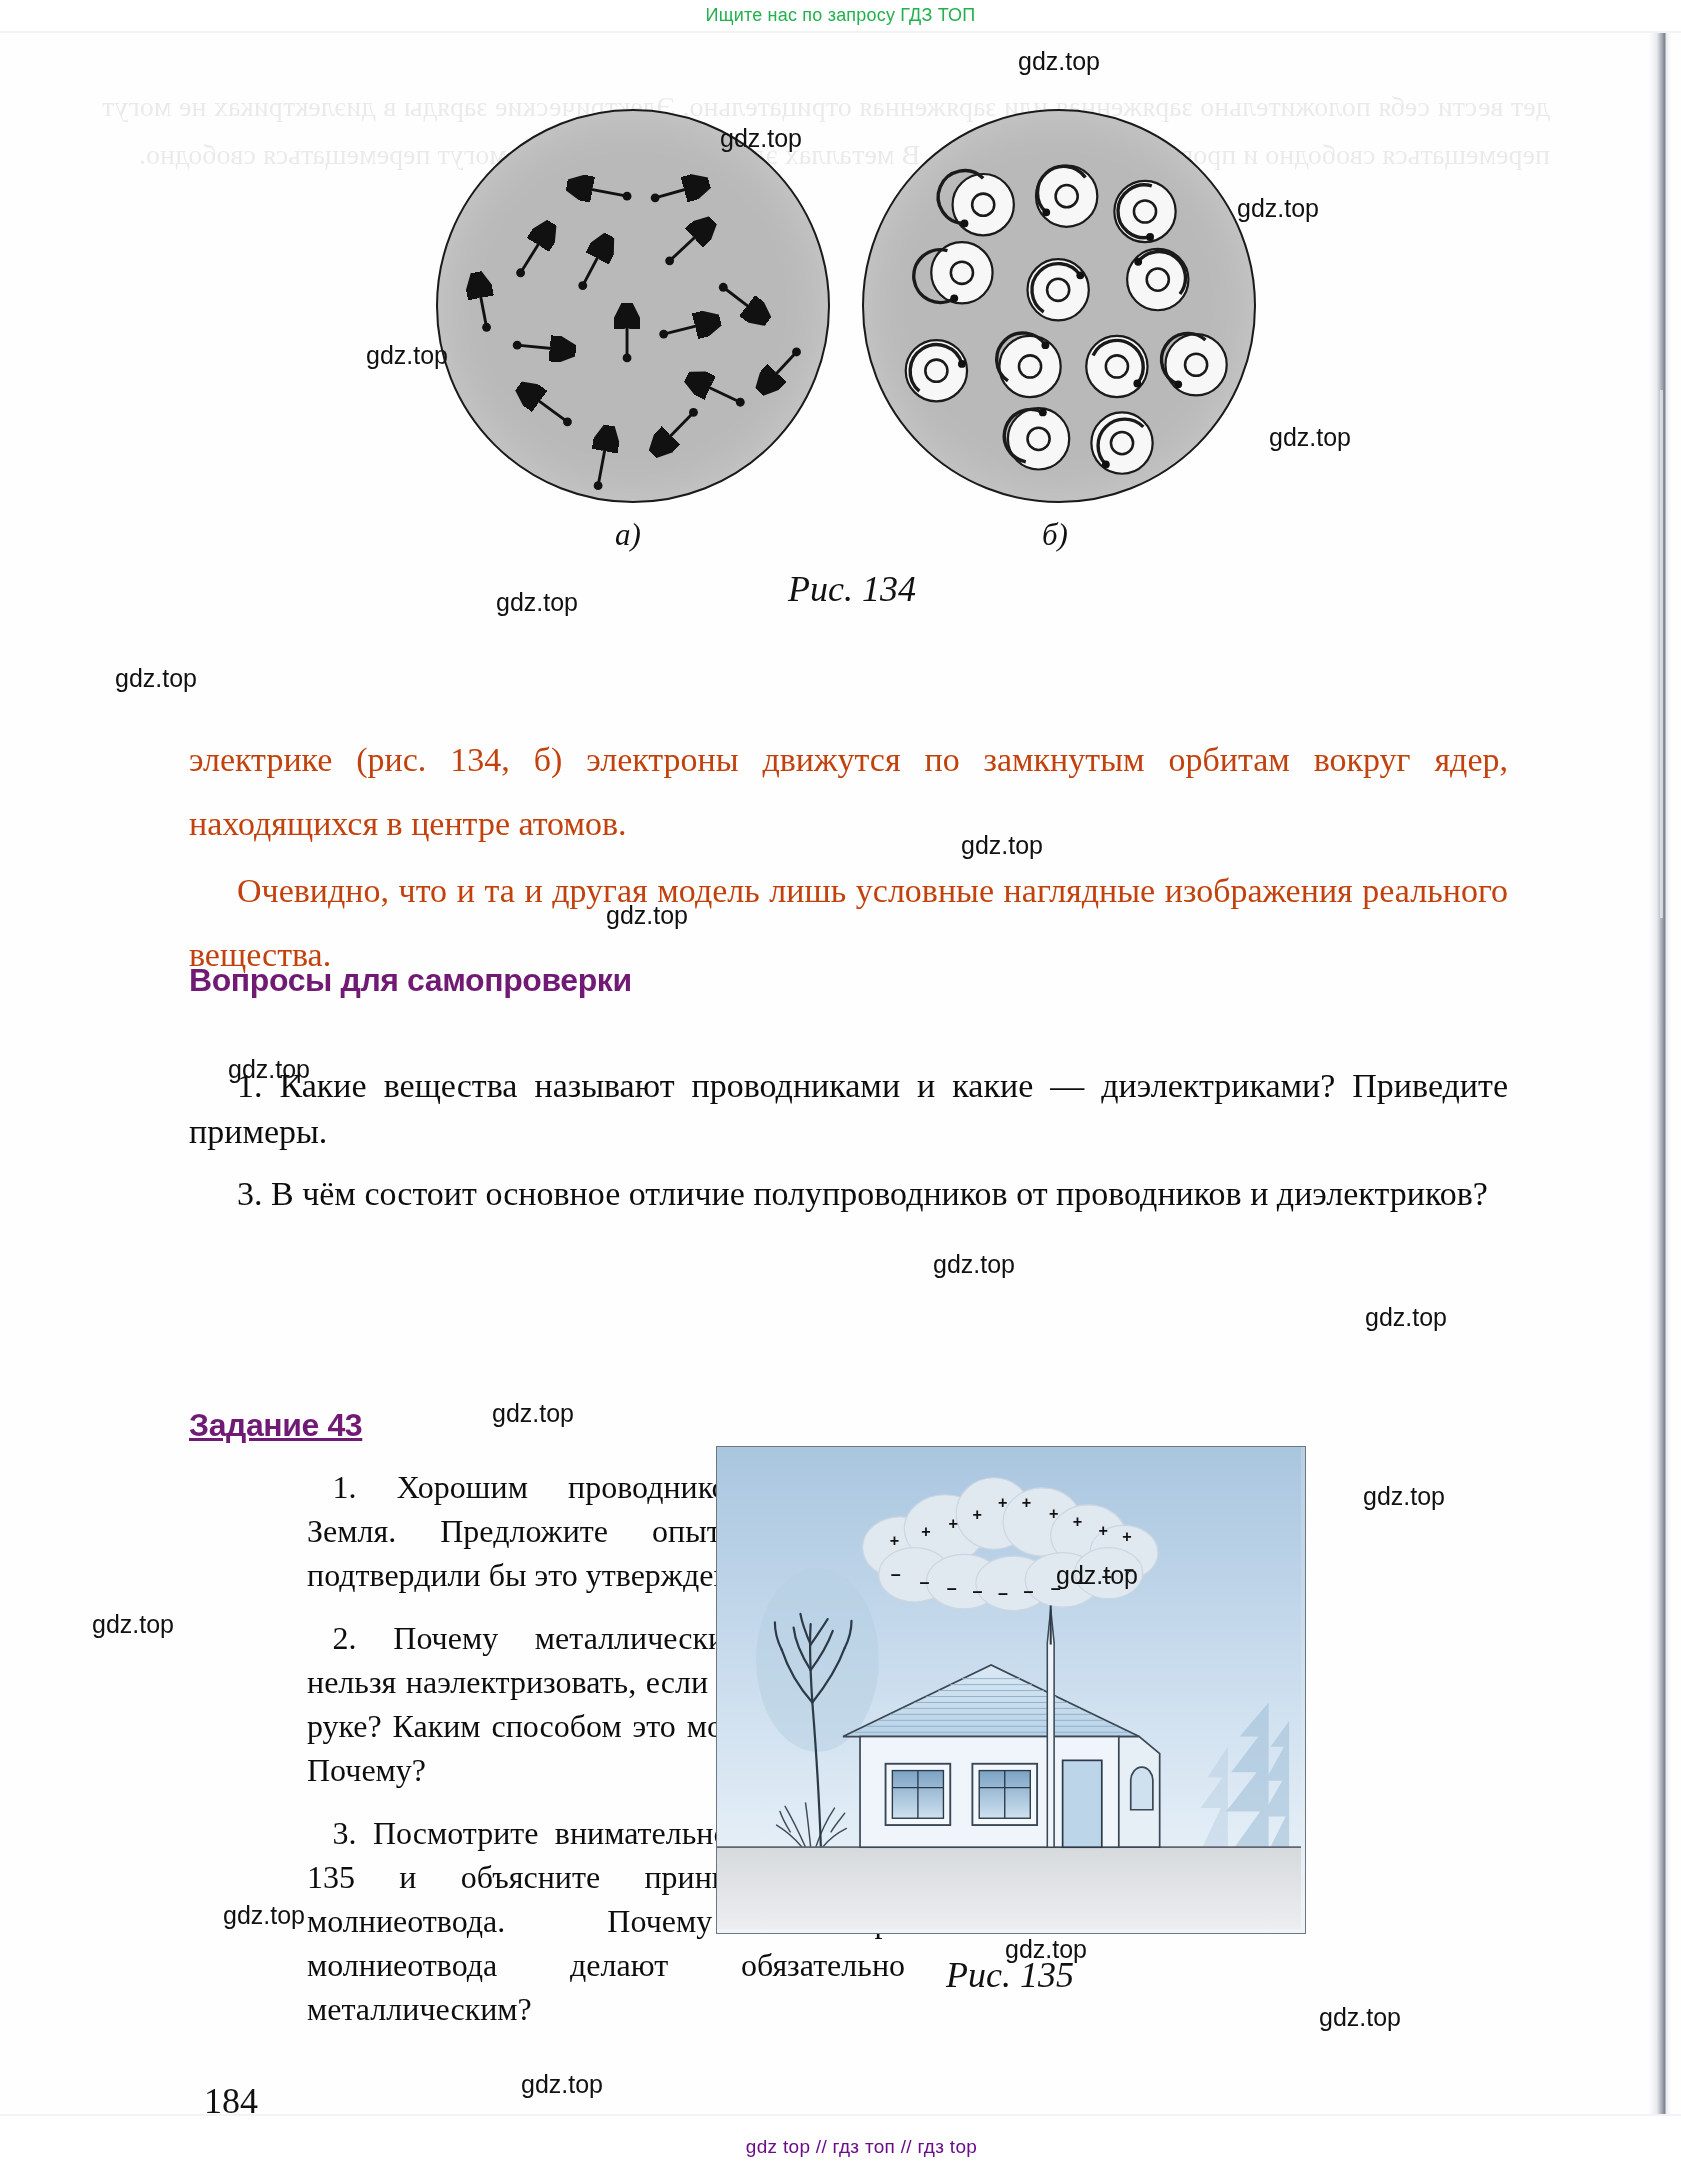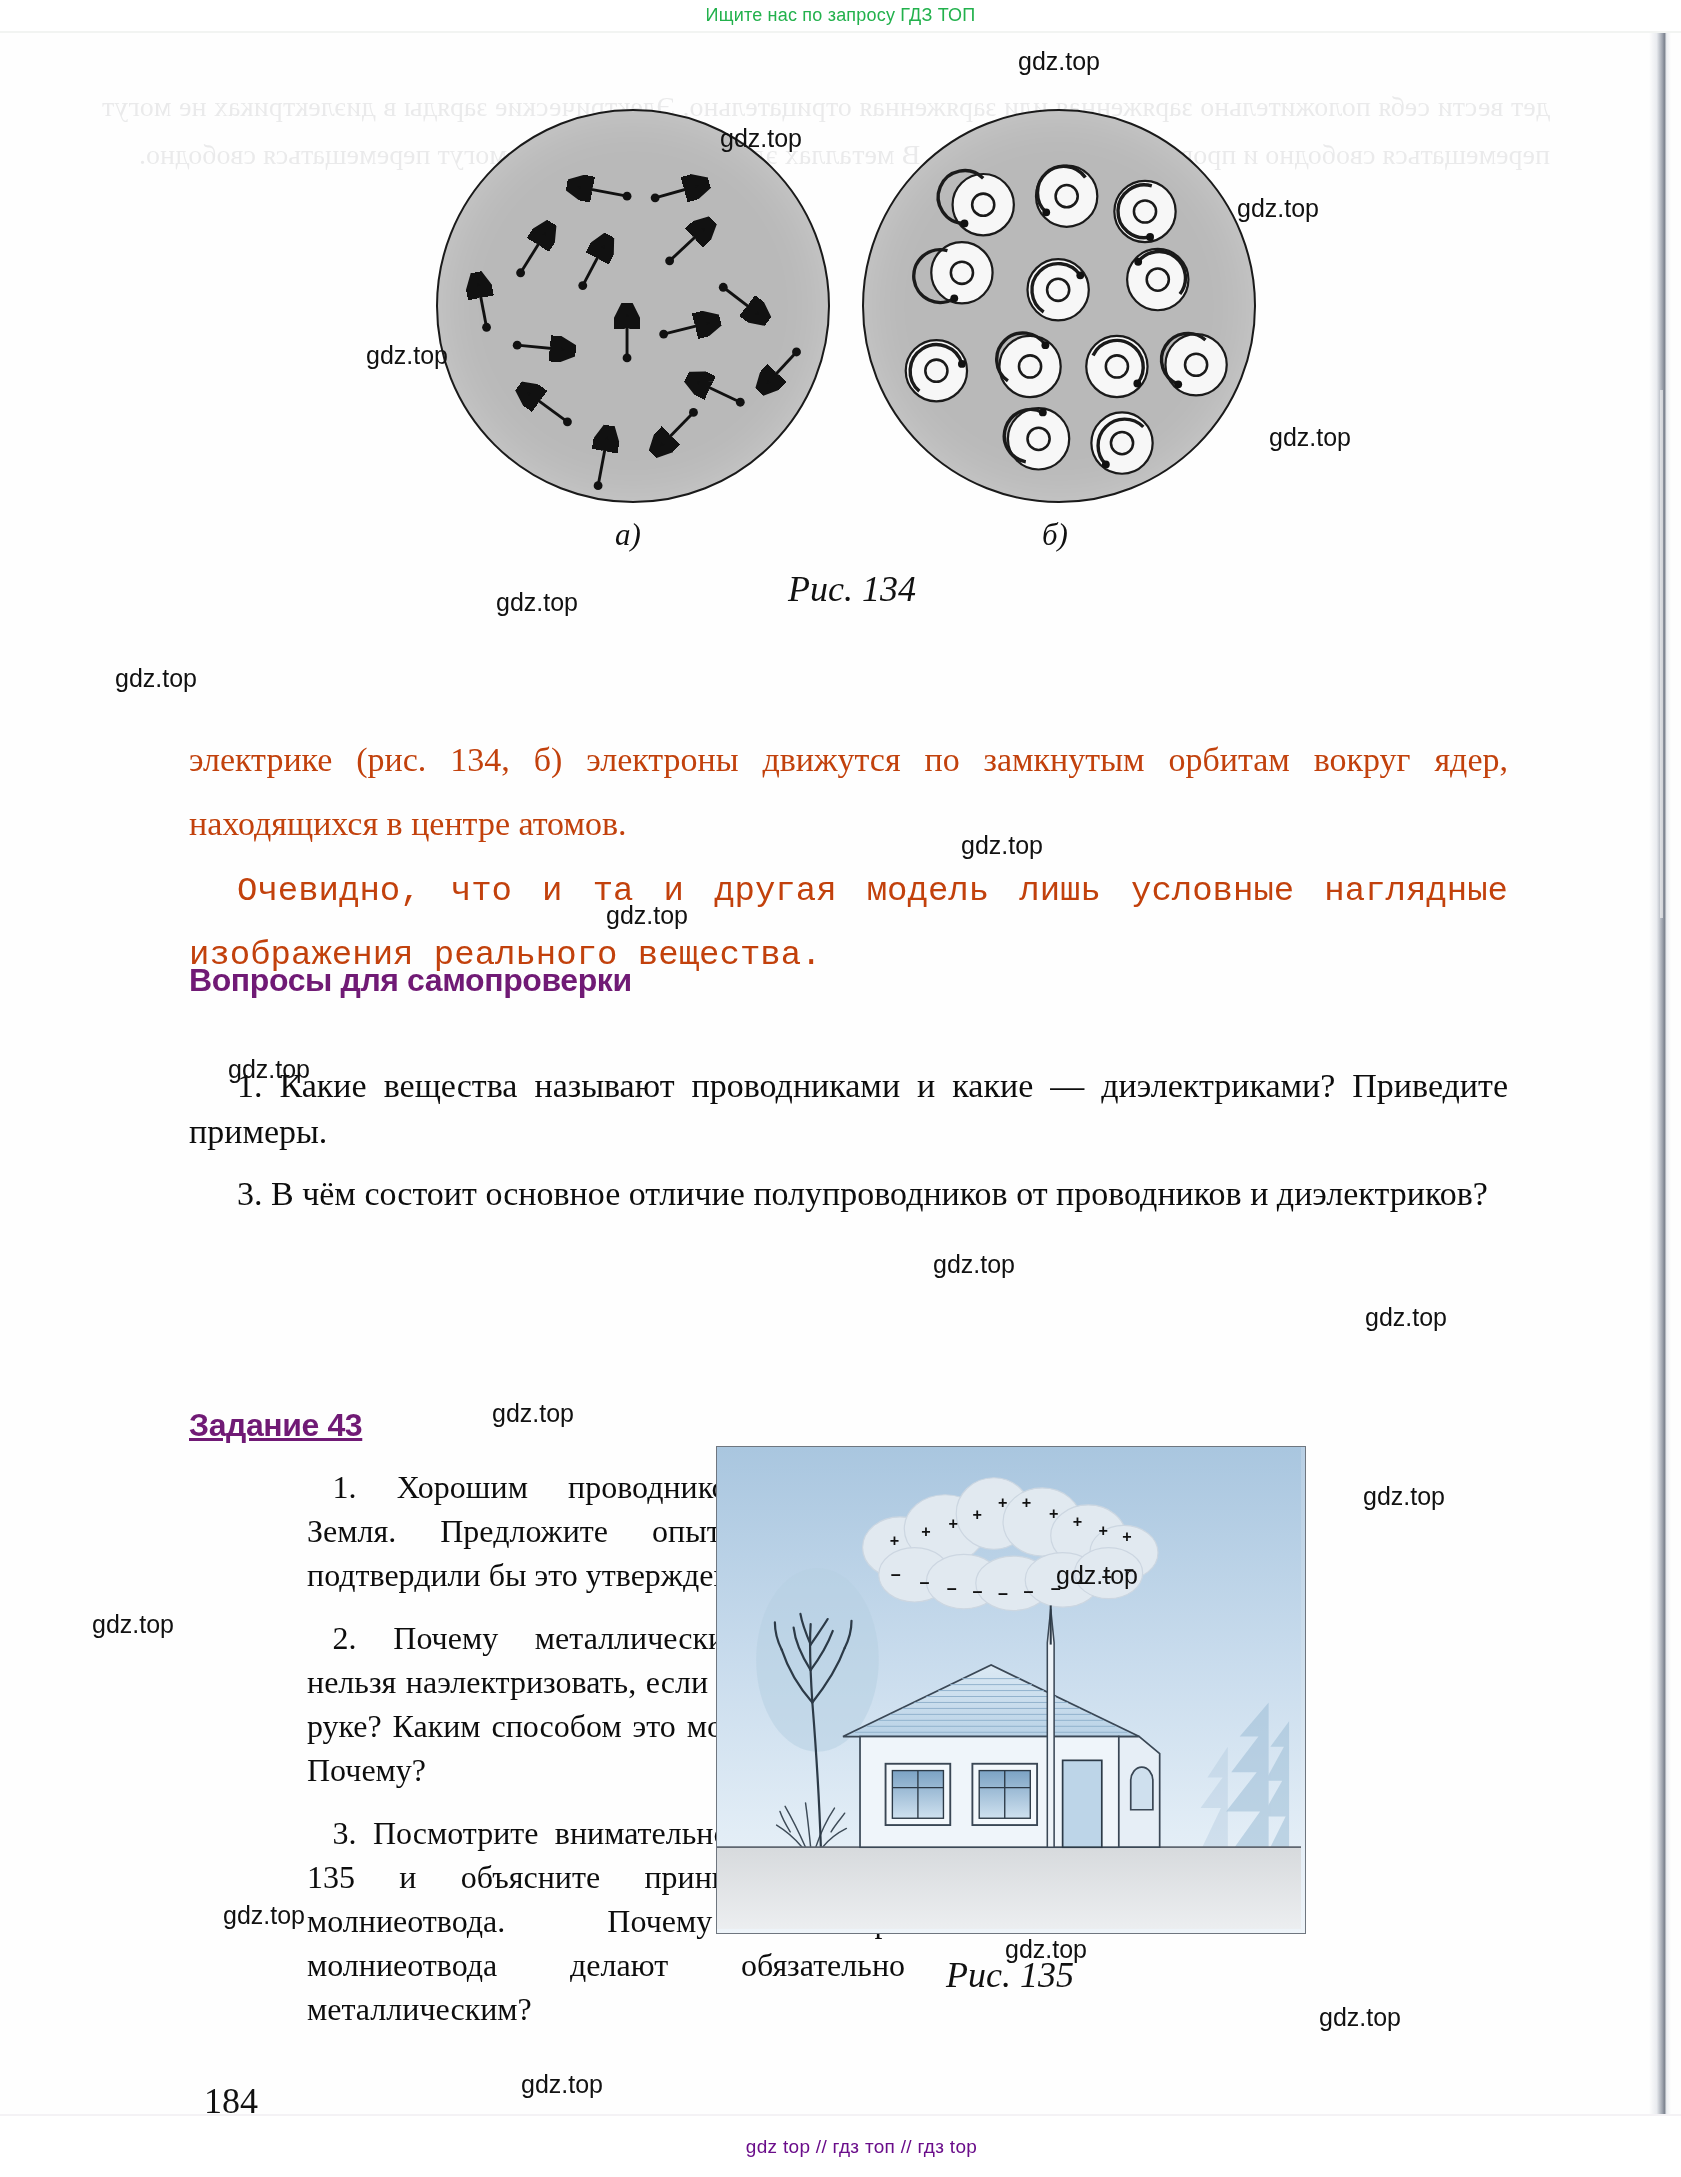--- a/index.html
+++ b/index.html
@@ -118,21 +118,21 @@
 
   
   #body-text {
     position: absolute; left: 189px; top: 681px; width: 1319px;
     font-size: 34px; line-height: 64px; color: #c2410c;
     text-align: justify;
     font-family: "Liberation Serif", serif;
     margin-top: 15px;
   }
   #body-text p { margin: 0 0 3.4px 0; }
-  #body-text p.ind { text-indent: 48px; font-family: Liberation Mono, monospace; }
+  #body-text p.ind { text-indent: 48px; }
 
   h2.sec-head {
     position: absolute; margin: 0;
     font-family: "Liberation Sans", sans-serif;
     font-weight: bold;
     font-size: 32px;
     color: #701a75;
     letter-spacing: -0.4px;
   }
   #head-questions { left: 189px; top: 930px; }

